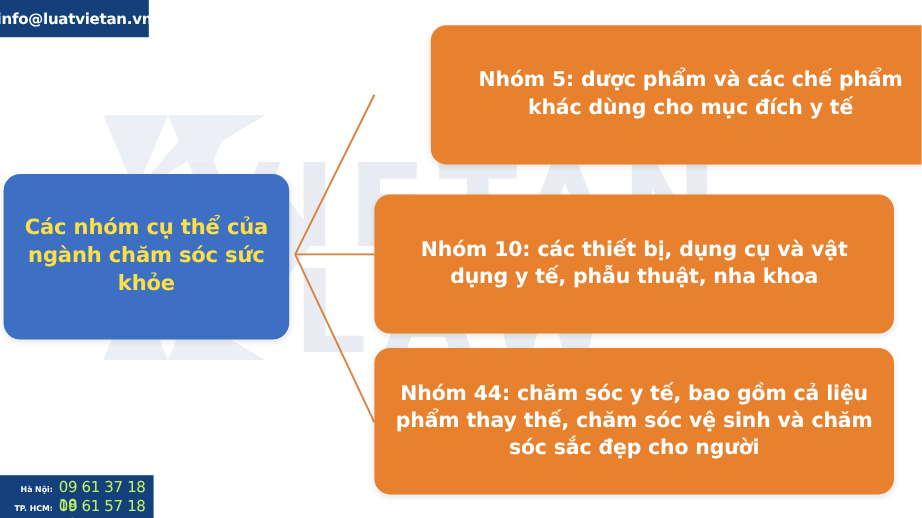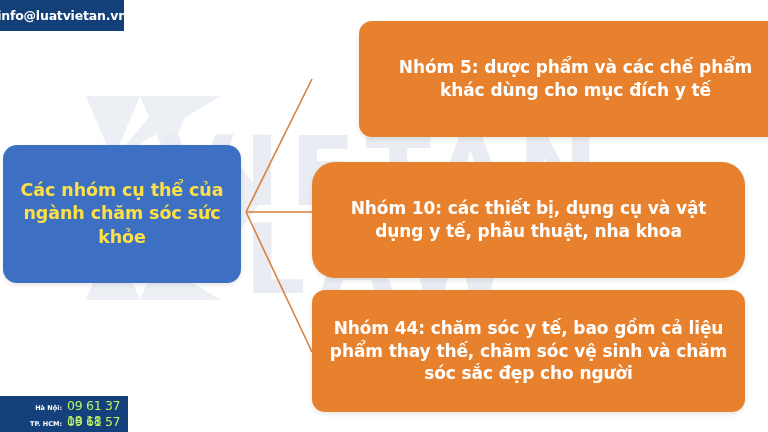--- a/index.html
+++ b/index.html
@@ -39,39 +39,39 @@
     position:absolute;left:312px;width:433px;
     background:#e8812e;border-radius:13px;
     display:flex;align-items:center;justify-content:center;
     box-shadow:0 2px 5px rgba(0,0,0,0.10);
   }
   .node-orange .label{
     color:#ffffff;font-weight:700;font-size:17px;line-height:1.34;
     text-align:center;padding:0 16px;letter-spacing:-0.1px;
   }
   #orange-1{top:21px;height:116px;margin-left:47px;}
-  #orange-2{top:162px;height:116px;border-radius:23px;}
+  #orange-2{top:162px;height:116px;}
   #orange-3{top:290px;height:122px;}
 
   
   .connectors{position:absolute;left:0;top:0;width:768px;height:432px;}
 
   
   .badge-top{
     position:absolute;left:0;top:0;width:124px;height:31px;
     background:#134079;display:flex;align-items:center;justify-content:center;
   }
   .badge-top .email{
     color:#ffffff;font-weight:700;font-size:12.5px;letter-spacing:-0.2px;
   }
   .badge-bottom{
     position:absolute;left:0;top:396px;width:128px;height:36px;
     background:#14417b;
     display:flex;flex-direction:column;justify-content:center;
-    padding-left:24px;box-sizing:border-box;
+    padding-left:6px;box-sizing:border-box;
   }
   .phone-row{display:flex;align-items:baseline;gap:5px;height:16px;}
   .phone-city{
     color:#ffffff;font-weight:700;font-size:6.5px;letter-spacing:0px;
     width:38px;text-align:right;flex:none;
   }
   .phone-num{
     color:#bef264;font-weight:400;font-size:12.5px;letter-spacing:-0.3px;
   }
 </style>

